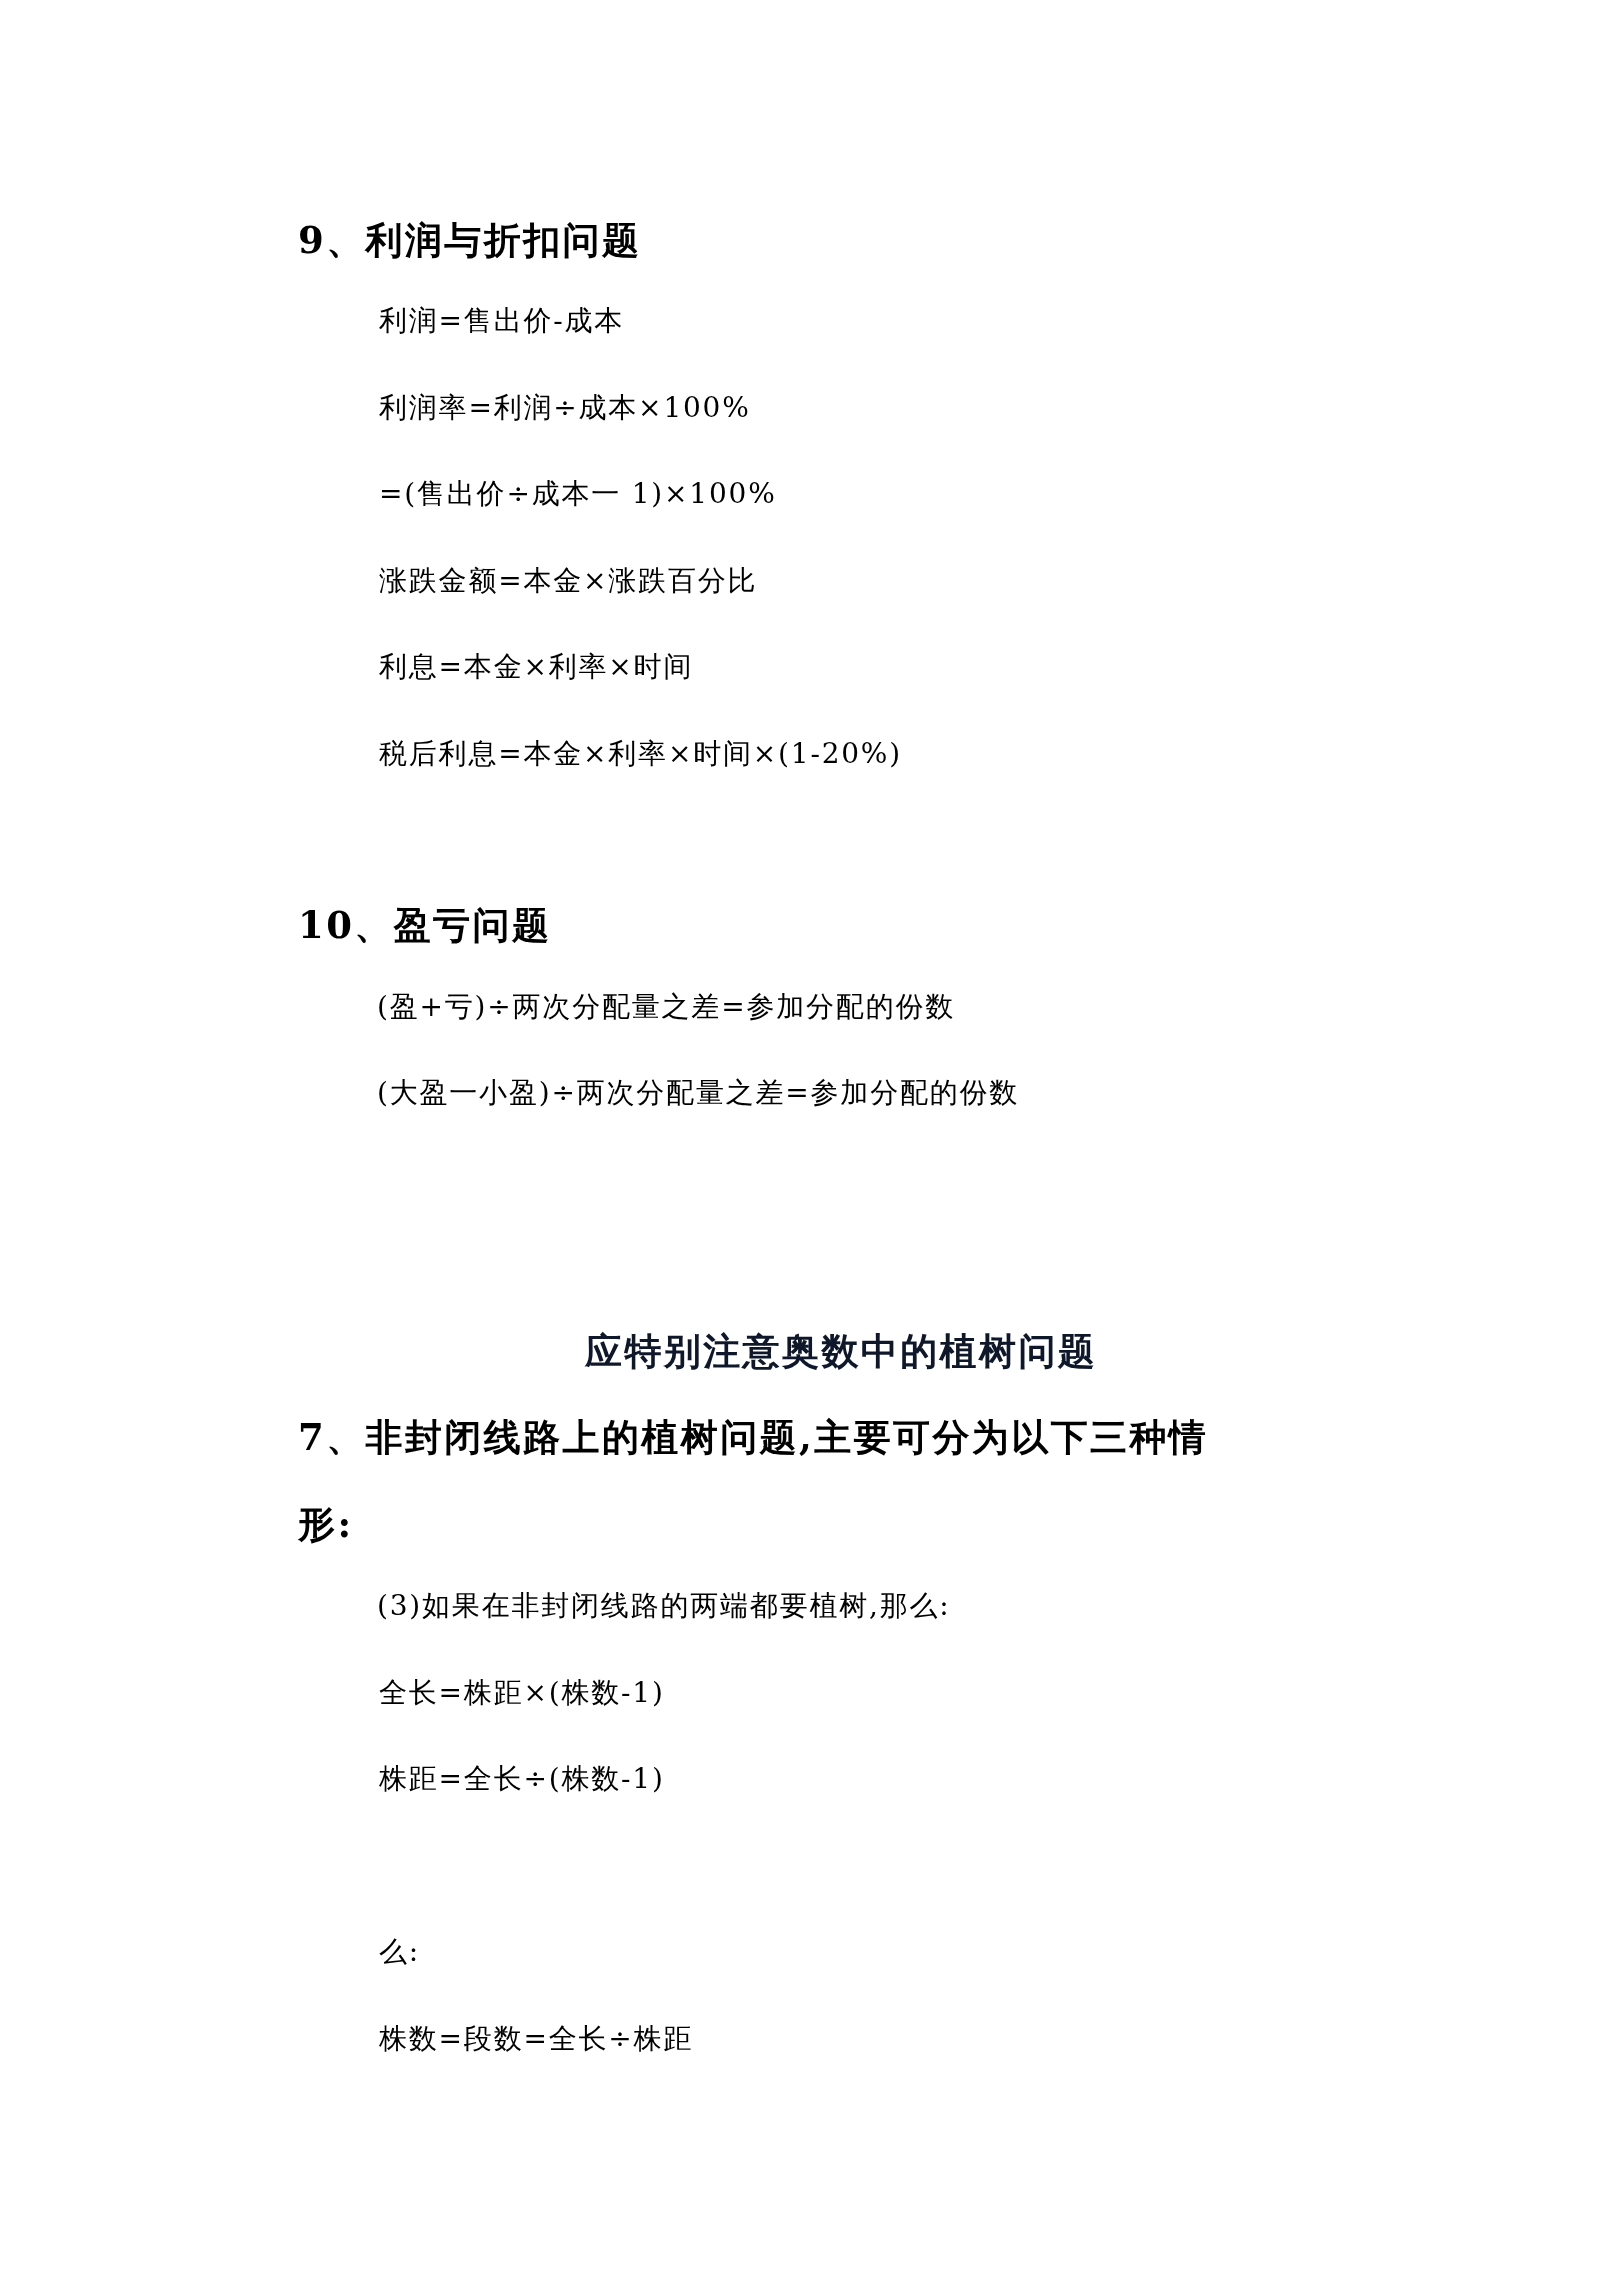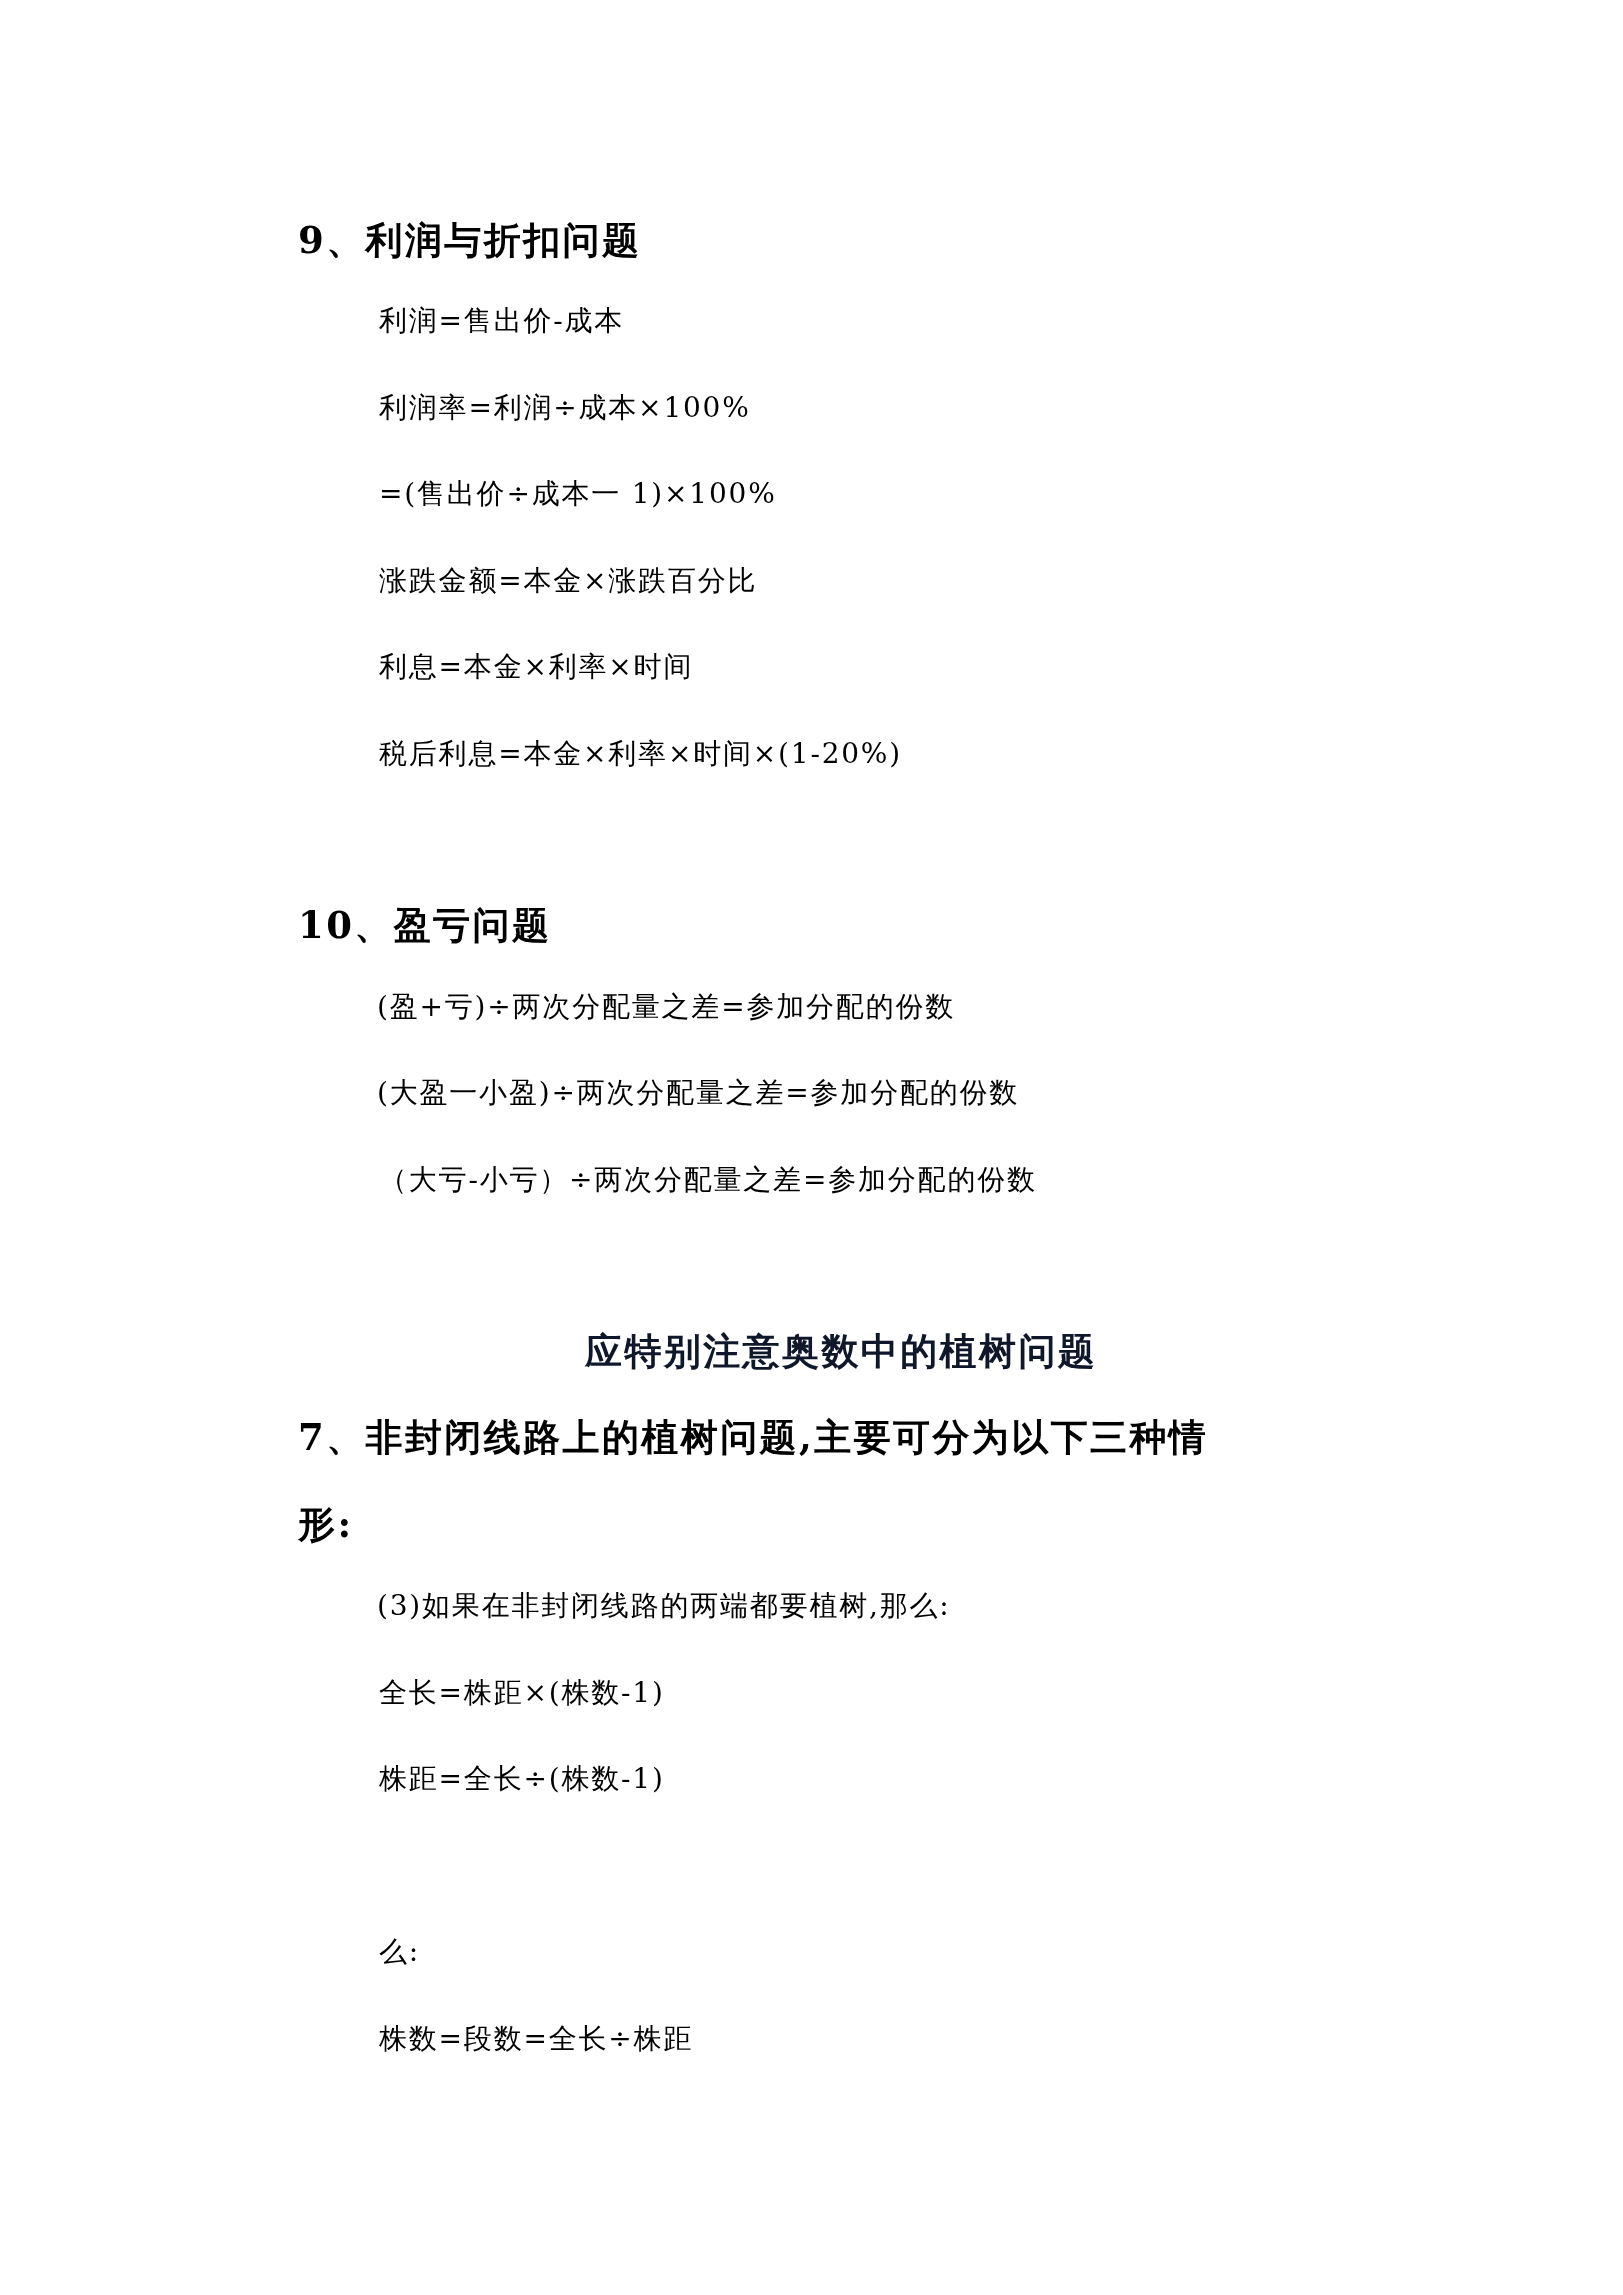--- a/index.html
+++ b/index.html
@@ -21,21 +21,20 @@
   <div class="line f" style="left:327px; top:307px;">利润=售出价-成本</div>
   <div class="line f" style="left:327px; top:394px;">利润率=利润÷成本×100%</div>
   <div class="line f" style="left:327px; top:480px;">=(售出价÷成本一 1)×100%</div>
   <div class="line f" style="left:327px; top:567px;">涨跌金额=本金×涨跌百分比</div>
   <div class="line f" style="left:327px; top:653px;">利息=本金×利率×时间</div>
   <div class="line f" style="left:327px; top:740px;">税后利息=本金×利率×时间×(1-20%)</div>
 
   <div class="line h" style="left:246px; top:907px;">10、盈亏问题</div>
   <div class="line f" style="left:325px; top:1079px;">(大盈一小盈)÷两次分配量之差=参加分配的份数</div>
   <div class="line f" style="left:325px; top:993px;">(盈+亏)÷两次分配量之差=参加分配的份数</div>
-  <div class="line f" style="left:327px; top:1166px;">（大亏-小亏）÷两次分配量之差=参加分配的份数</div>
 
   <div class="line red" style="left:533px; top:1333px;">应特别注意奥数中的植树问题</div>
   <div class="line h" style="left:246px; top:1419px;">7、非封闭线路上的植树问题,主要可分为以下三种情</div>
   <div class="line h" style="left:246px; top:1506px;">形:</div>
   <div class="line f" style="left:325px; top:1592px;">(3)如果在非封闭线路的两端都要植树,那么:</div>
   <div class="line f" style="left:327px; top:1679px;">全长=株距×(株数-1)</div>
   <div class="line f" style="left:327px; top:1765px;">株距=全长÷(株数-1)</div>
   <div class="line f" style="left:327px; top:1938px;">么:</div>
   <div class="line f" style="left:327px; top:2025px;">株数=段数=全长÷株距</div>
 </div>

